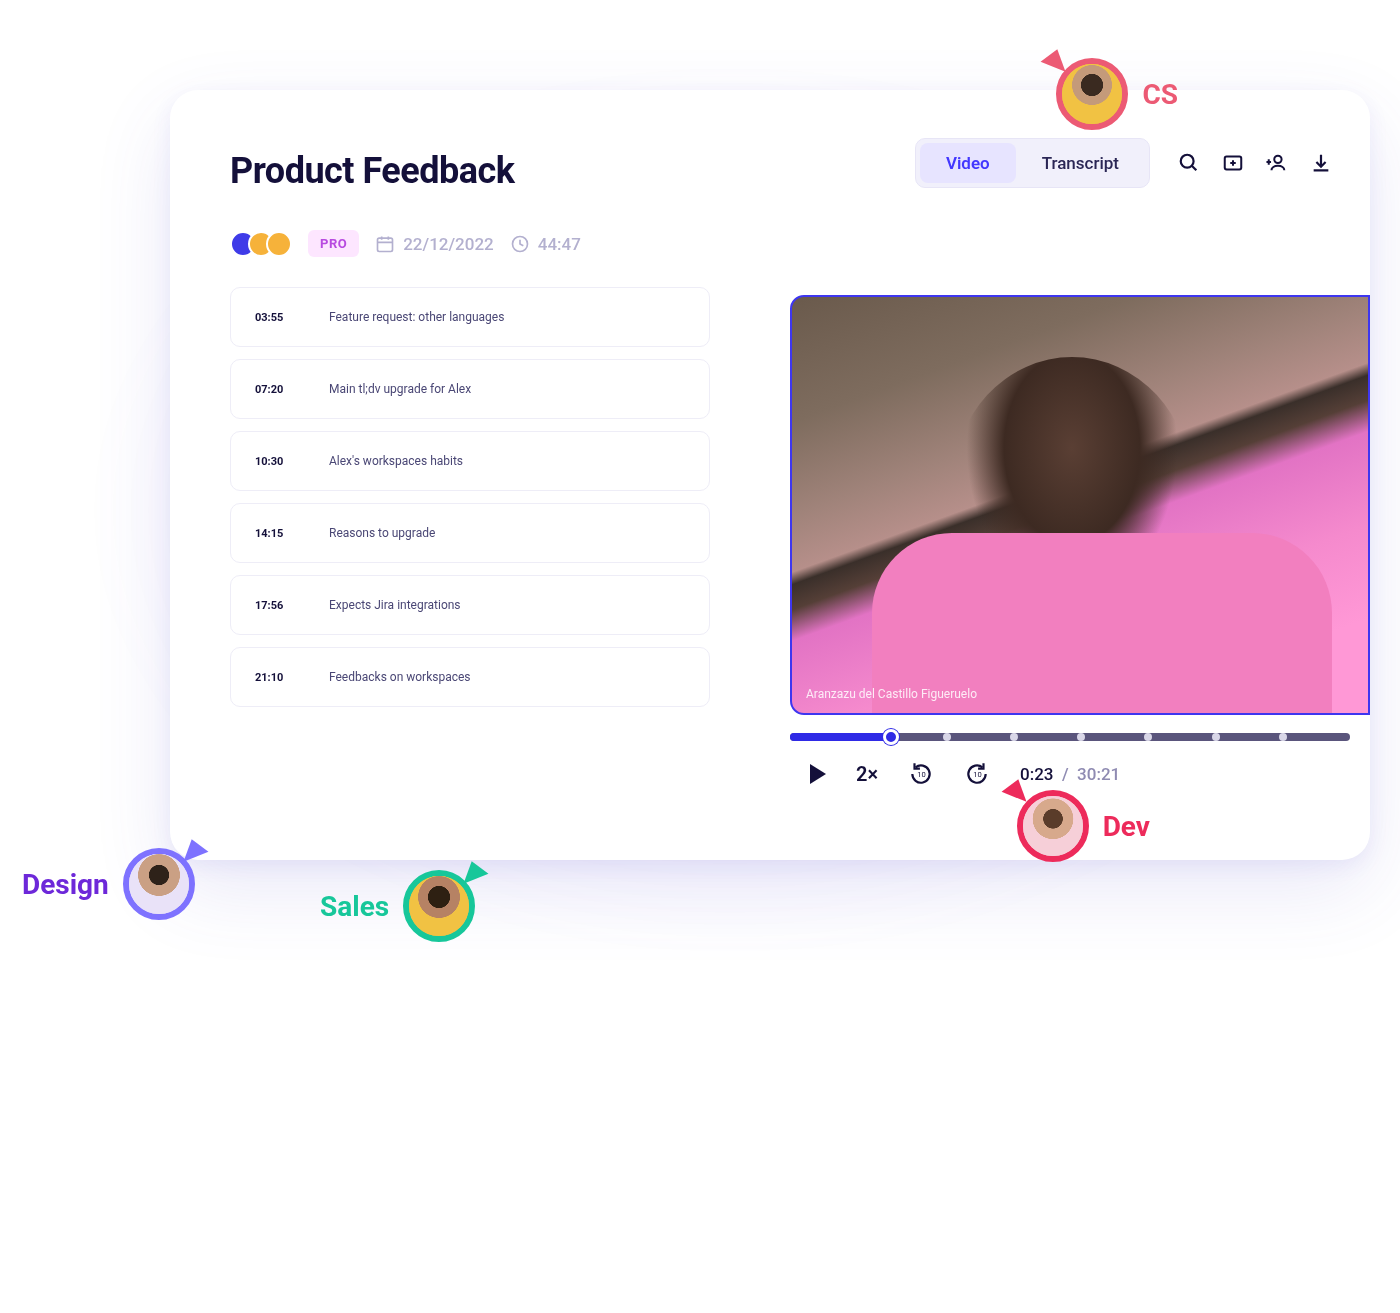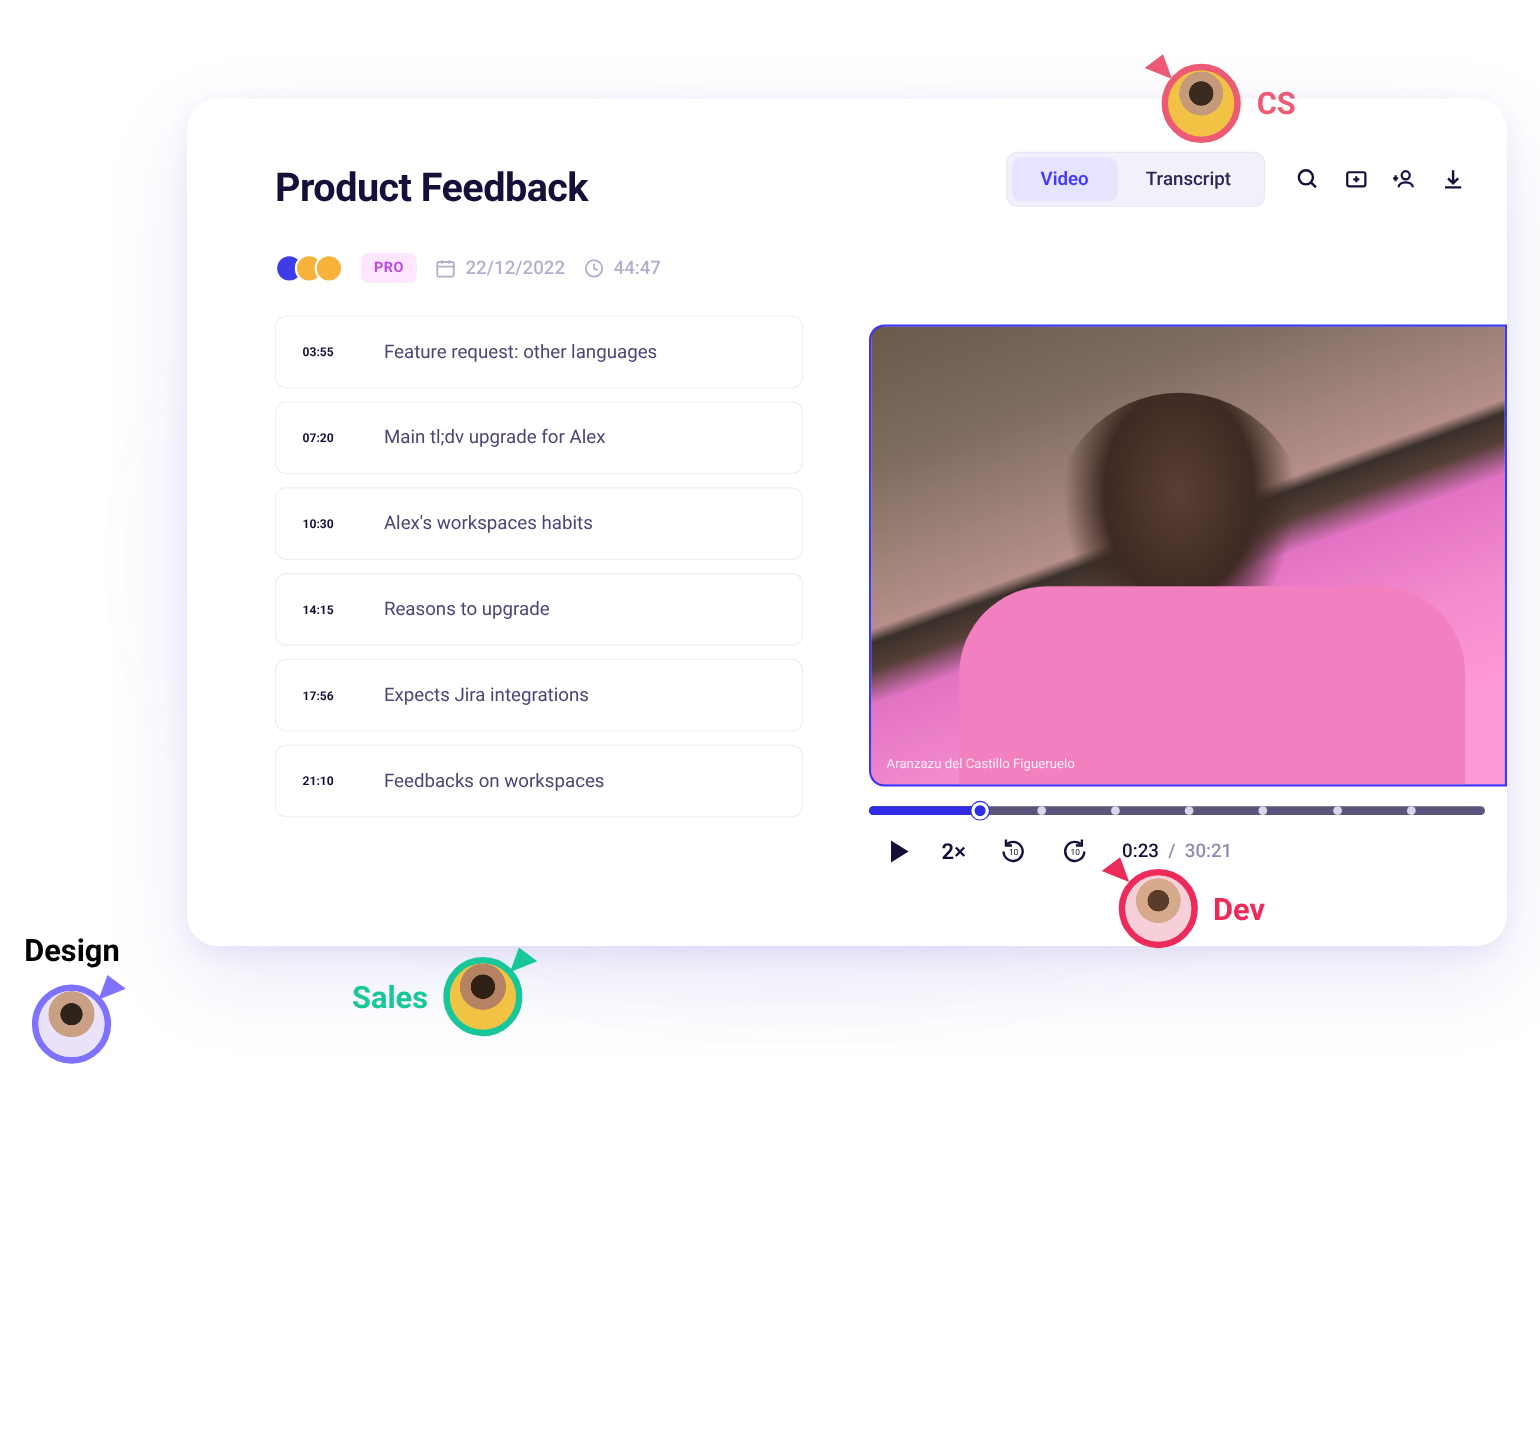--- a/index.html
+++ b/index.html
@@ -26,21 +26,21 @@
 
   .card {
     position: absolute;
     left: 170px;
     top: 90px;
     width: 1200px;
     height: 770px;
     background: #fff;
     border-radius: 28px;
     box-shadow: 0 30px 80px rgba(80,70,200,0.12), 0 6px 20px rgba(80,70,200,0.08);
-    padding: 60px 0 50px 80px;
+    padding: 60px 0 50px 60px;
     overflow: hidden;
   }
 
   h1.title {
     font-size: 36px;
     font-weight: 700;
     color: #14103a;
     letter-spacing: -0.5px;
   }
 
@@ -149,21 +149,21 @@
     background: #fff;
   }
   .chapter .ts {
     font-weight: 700;
     color: #14103a;
     font-size: 11px;
     min-width: 52px;
   }
   .chapter .lbl {
     color: #4a4775;
-    font-size: 17px;
+    font-size: 12px;
   }
 
   
   .video-area {
     position: absolute;
     right: 0;
     top: 205px;
     width: 580px;
   }
   .video-frame {
@@ -293,21 +293,21 @@
   .role-dev { right: 250px; top: 790px; color: #ed2b5b; }
   .role-dev .bubble { border-color: #ed2b5b; background:#f6cfd8; }
   .role-dev .ptr {
     left: -20px; top: -14px;
     border-right: 20px solid #ed2b5b;
     border-top: 6px solid transparent;
     border-bottom: 18px solid transparent;
     transform: rotate(-20deg);
   }
 
-  .role-design { left: 22px; top: 848px; color: #000000; flex-direction: column; }
+  .role-design { left: 22px; top: 848px; color: #6d28d9; flex-direction: row; }
   .role-design .bubble { border-color: #7e72ff; background:#e9e2f8; }
   .role-design .ptr {
     right: -18px; top: -12px;
     border-left: 20px solid #7e72ff;
     border-top: 6px solid transparent;
     border-bottom: 18px solid transparent;
     transform: rotate(20deg);
   }
 
   .role-sales { left: 320px; top: 870px; color: #17c79a; }

